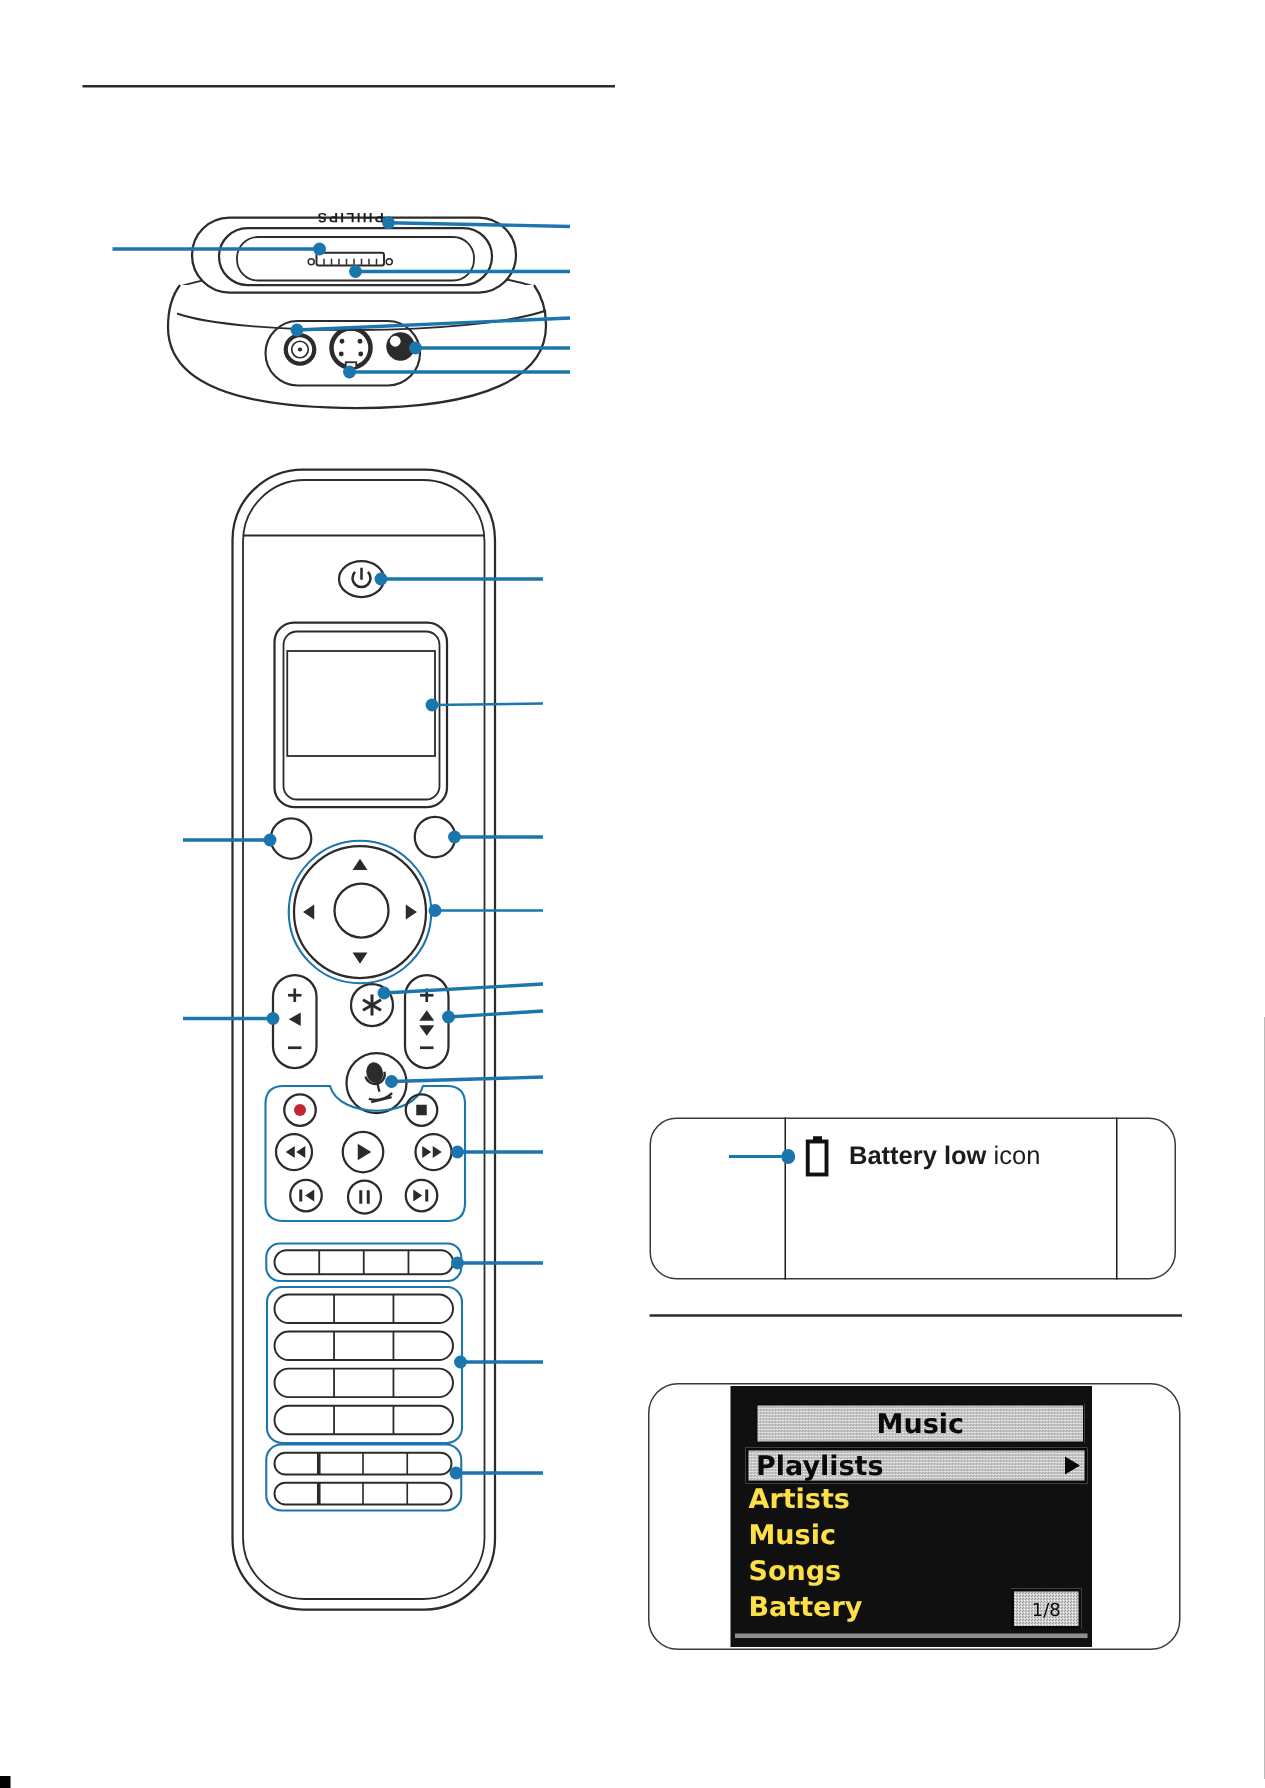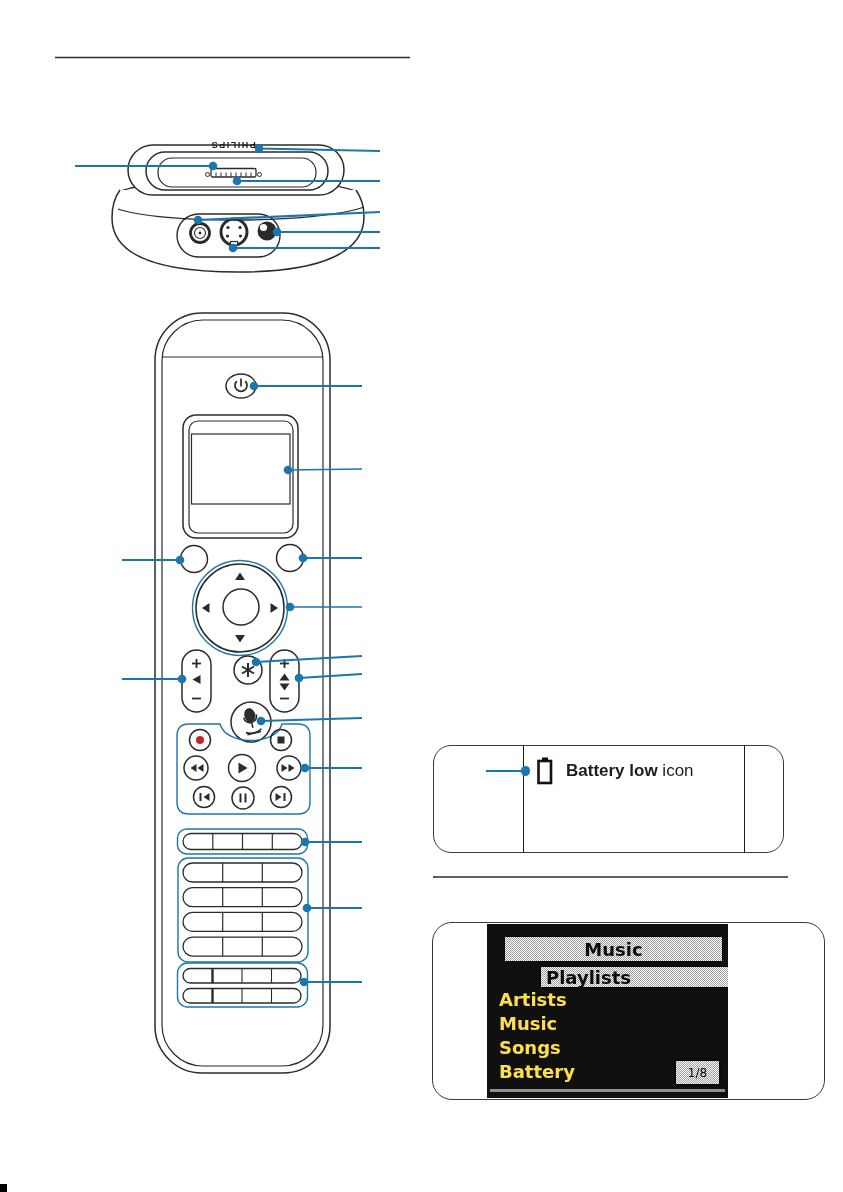--- a/index.html
+++ b/index.html
@@ -19,31 +19,31 @@
           border-left:1.4px solid #1c1c1c;border-right:1.4px solid #1c1c1c;}
   .leg-row{position:absolute;left:0;width:100%;height:30px;display:flex;align-items:center;text-align:center;}
   .leg-callout{width:38px;height:2.6px;background:#1b76ae;position:relative;margin-left:52px;flex:none;}
   .leg-callout::after{content:"";position:absolute;right:-6px;top:-3.4px;width:9.4px;height:9.4px;
           border-radius:50%;background:#1b76ae;}
   .leg-icon{margin-left:6px;width:28px;display:flex;justify-content:center;flex:none;}
   .leg-text{margin-left:8px;font-size:17px;color:#1c1c1c;white-space:pre;}
   .leg-text b{font-weight:bold;}
 
   
-  .music-box{position:absolute;left:432px;top:922px;width:393px;height:178px;
+  .music-box{position:absolute;left:432px;top:922px;width:355px;height:178px;
           border:1.3px solid #3a3a3a;border-radius:20px;box-sizing:border-box;}
   .lcd{position:absolute;left:54px;top:1px;width:241px;height:174px;background:#101010;overflow:hidden;}
   .dither{background-color:#ddd;background-image:repeating-conic-gradient(#fdfdfd 0% 25%, #9d9d9d 0% 50%);
           background-size:2px 2px;}
   .lcd-title{position:absolute;left:17px;top:12px;width:219px;height:26px;border:1px solid #0a0a0a;
           display:flex;align-items:center;justify-content:center;box-sizing:border-box;
           font-size:18px;font-weight:bold;color:#0a0a0a;font-family:"DejaVu Sans",sans-serif;}
   .lcd-sel{position:absolute;left:10px;top:41px;width:228px;height:24px;border:2px solid #0a0a0a;
           display:flex;align-items:center;box-sizing:border-box;
-          font-size:18px;font-weight:bold;color:#0a0a0a;font-family:"DejaVu Sans",sans-serif;margin-left:42px;}
+          font-size:18px;font-weight:bold;color:#0a0a0a;font-family:"DejaVu Sans",sans-serif;}
   .lcd-sel .lbl{padding-left:5px;flex:1;}
   .sel-arrow{width:0;height:0;border-left:10px solid #0a0a0a;border-top:6px solid transparent;
           border-bottom:6px solid transparent;margin-right:3px;}
   .lcd-items{position:absolute;left:12px;top:64px;}
   .lcd-item{height:24px;line-height:24px;font-size:18px;font-weight:bold;color:#fde047;
           font-family:"DejaVu Sans",sans-serif;}
   .lcd-badge{position:absolute;left:187px;top:135px;width:47px;height:27px;border:2px solid #0a0a0a;
           display:flex;align-items:center;justify-content:center;box-sizing:border-box;
           font-size:12px;font-weight:normal;color:#0a0a0a;font-family:"DejaVu Sans",sans-serif;}
   .lcd-line{position:absolute;left:3px;right:3px;top:165px;height:3px;background:#8f8f8f;}

